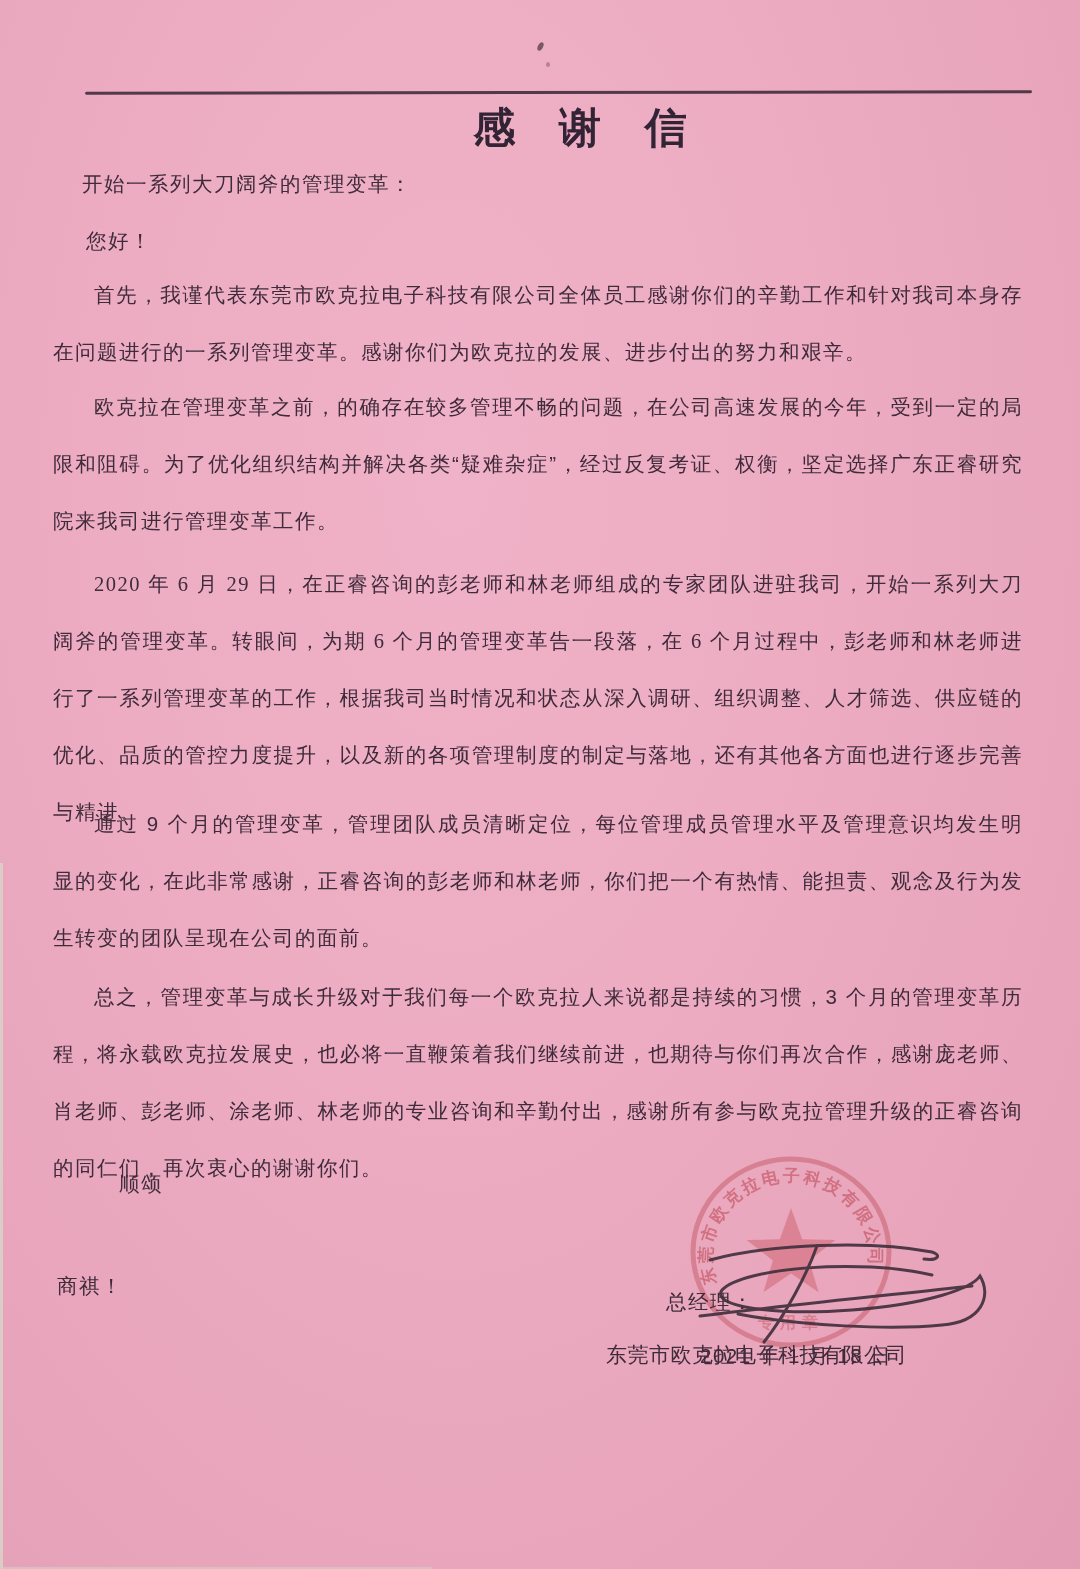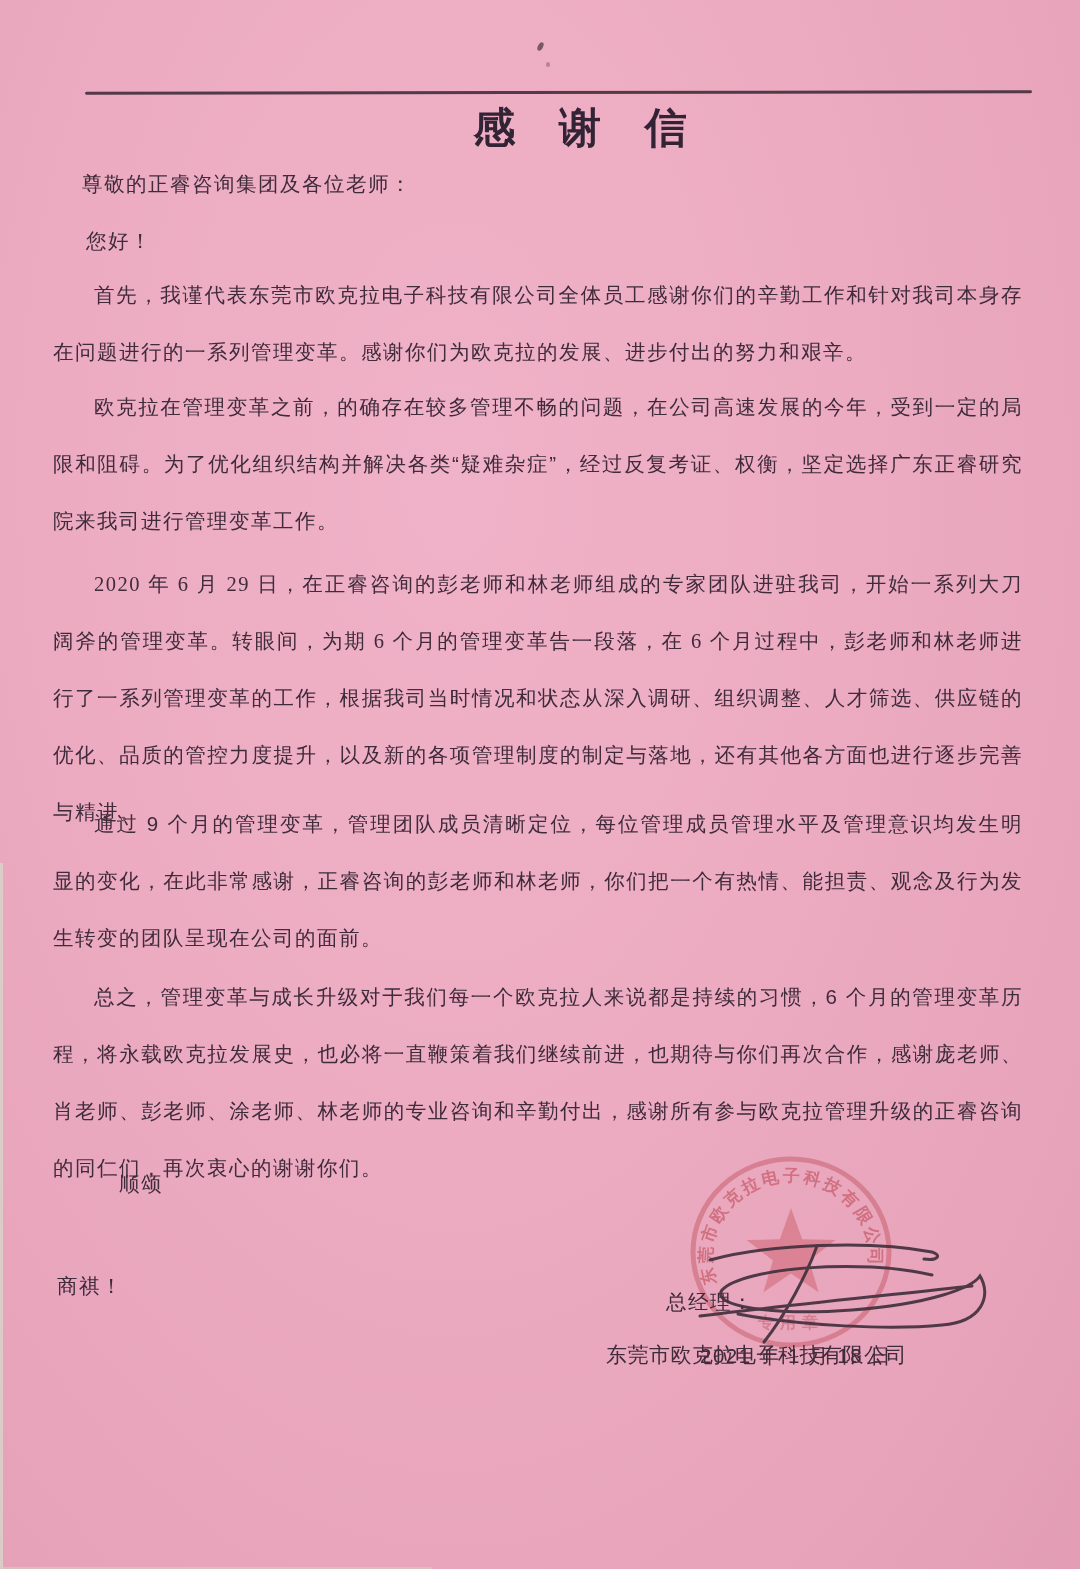--- a/index.html
+++ b/index.html
@@ -60,28 +60,28 @@
 <div class="paper"></div>
 <div class="edge-sliver"></div>
 <div class="bottom-sliver"></div>
 
 <div class="speck1"></div>
 <div class="speck2"></div>
 
 <div class="rule"></div>
 <div class="title">感  谢  信</div>
 
-<div class="txt salutation">尊敬的正睿咨询集团及各位老师：</div>
+<div class="txt salutation">开始一系列大刀阔斧的管理变革：</div>
 <div class="txt greeting">您好！</div>
 
 <div class="txt para p1">首先，我谨代表东莞市欧克拉电子科技有限公司全体员工感谢你们的辛勤工作和针对我司本身存在问题进行的一系列管理变革。感谢你们为欧克拉的发展、进步付出的努力和艰辛。</div>
 <div class="txt para p2">欧克拉在管理变革之前，的确存在较多管理不畅的问题，在公司高速发展的今年，受到一定的局限和阻碍。为了优化组织结构并解决各类“疑难杂症”，经过反复考证、权衡，坚定选择广东正睿研究院来我司进行管理变革工作。</div>
 <div class="txt para p3">2020 年 6 月 29 日，在正睿咨询的彭老师和林老师组成的专家团队进驻我司，开始一系列大刀阔斧的管理变革。转眼间，为期 6 个月的管理变革告一段落，在 6 个月过程中，彭老师和林老师进行了一系列管理变革的工作，根据我司当时情况和状态从深入调研、组织调整、人才筛选、供应链的优化、品质的管控力度提升，以及新的各项管理制度的制定与落地，还有其他各方面也进行逐步完善与精进。</div>
 <div class="txt para p4">通过 9 个月的管理变革，管理团队成员清晰定位，每位管理成员管理水平及管理意识均发生明显的变化，在此非常感谢，正睿咨询的彭老师和林老师，你们把一个有热情、能担责、观念及行为发生转变的团队呈现在公司的面前。</div>
-<div class="txt para p5">总之，管理变革与成长升级对于我们每一个欧克拉人来说都是持续的习惯，6 个月的管理变革历程，将永载欧克拉发展史，也必将一直鞭策着我们继续前进，也期待与你们再次合作，感谢庞老师、肖老师、彭老师、涂老师、林老师的专业咨询和辛勤付出，感谢所有参与欧克拉管理升级的正睿咨询的同仁们，再次衷心的谢谢你们。</div>
+<div class="txt para p5">总之，管理变革与成长升级对于我们每一个欧克拉人来说都是持续的习惯，3 个月的管理变革历程，将永载欧克拉发展史，也必将一直鞭策着我们继续前进，也期待与你们再次合作，感谢庞老师、肖老师、彭老师、涂老师、林老师的专业咨询和辛勤付出，感谢所有参与欧克拉管理升级的正睿咨询的同仁们，再次衷心的谢谢你们。</div>
 
 <div class="txt shunsong">顺颂</div>
 <div class="txt shangqi">商祺！</div>
 
 <svg class="stamp-svg" width="230" height="230" viewBox="0 0 230 230">
   <ellipse cx="115" cy="112" rx="98" ry="93" fill="none" stroke="rgba(199,95,110,0.55)" stroke-width="5"></ellipse>
   <polygon points="115,68 126.2,99.3 159.5,100.1 133.1,120.4 142.6,152.3 115,133.6 87.4,152.3 96.9,120.4 70.5,100.1 103.8,99.3" fill="rgba(201,88,100,0.45)"></polygon>
   <defs>
     <path id="stampArc" d="M 41,145 A 79,76 0 1 1 189,143" fill="none"></path>
   </defs>

